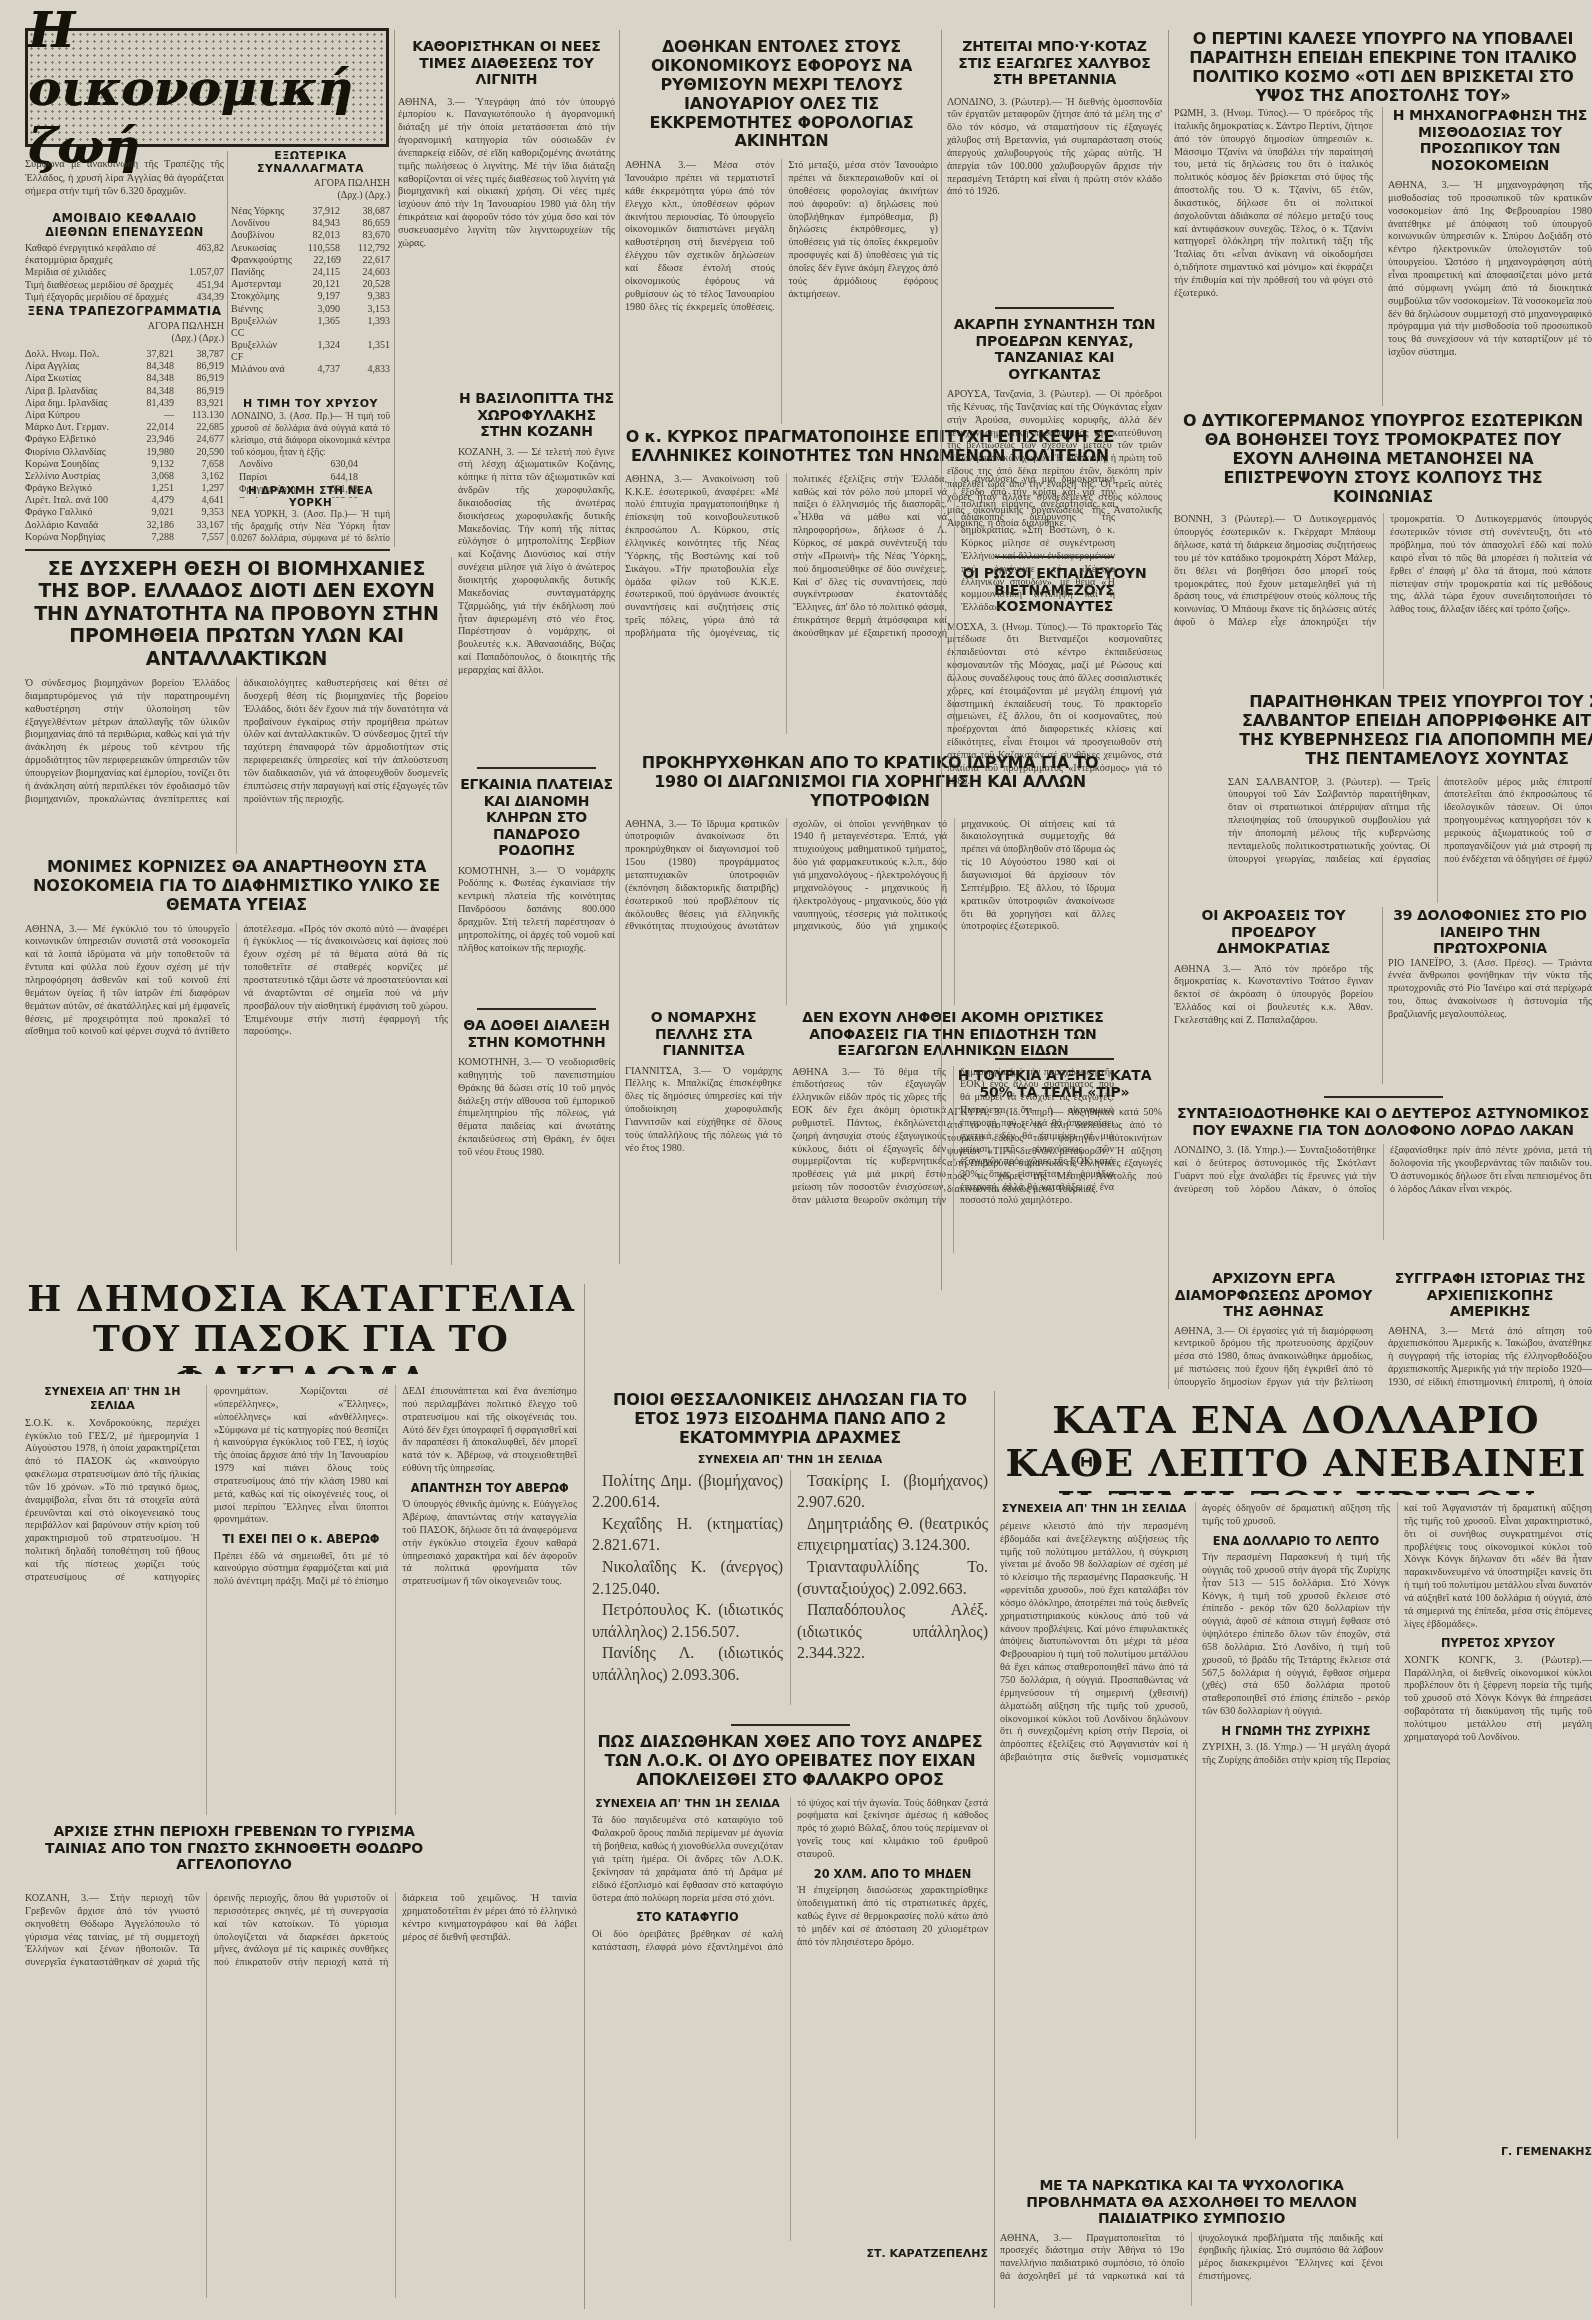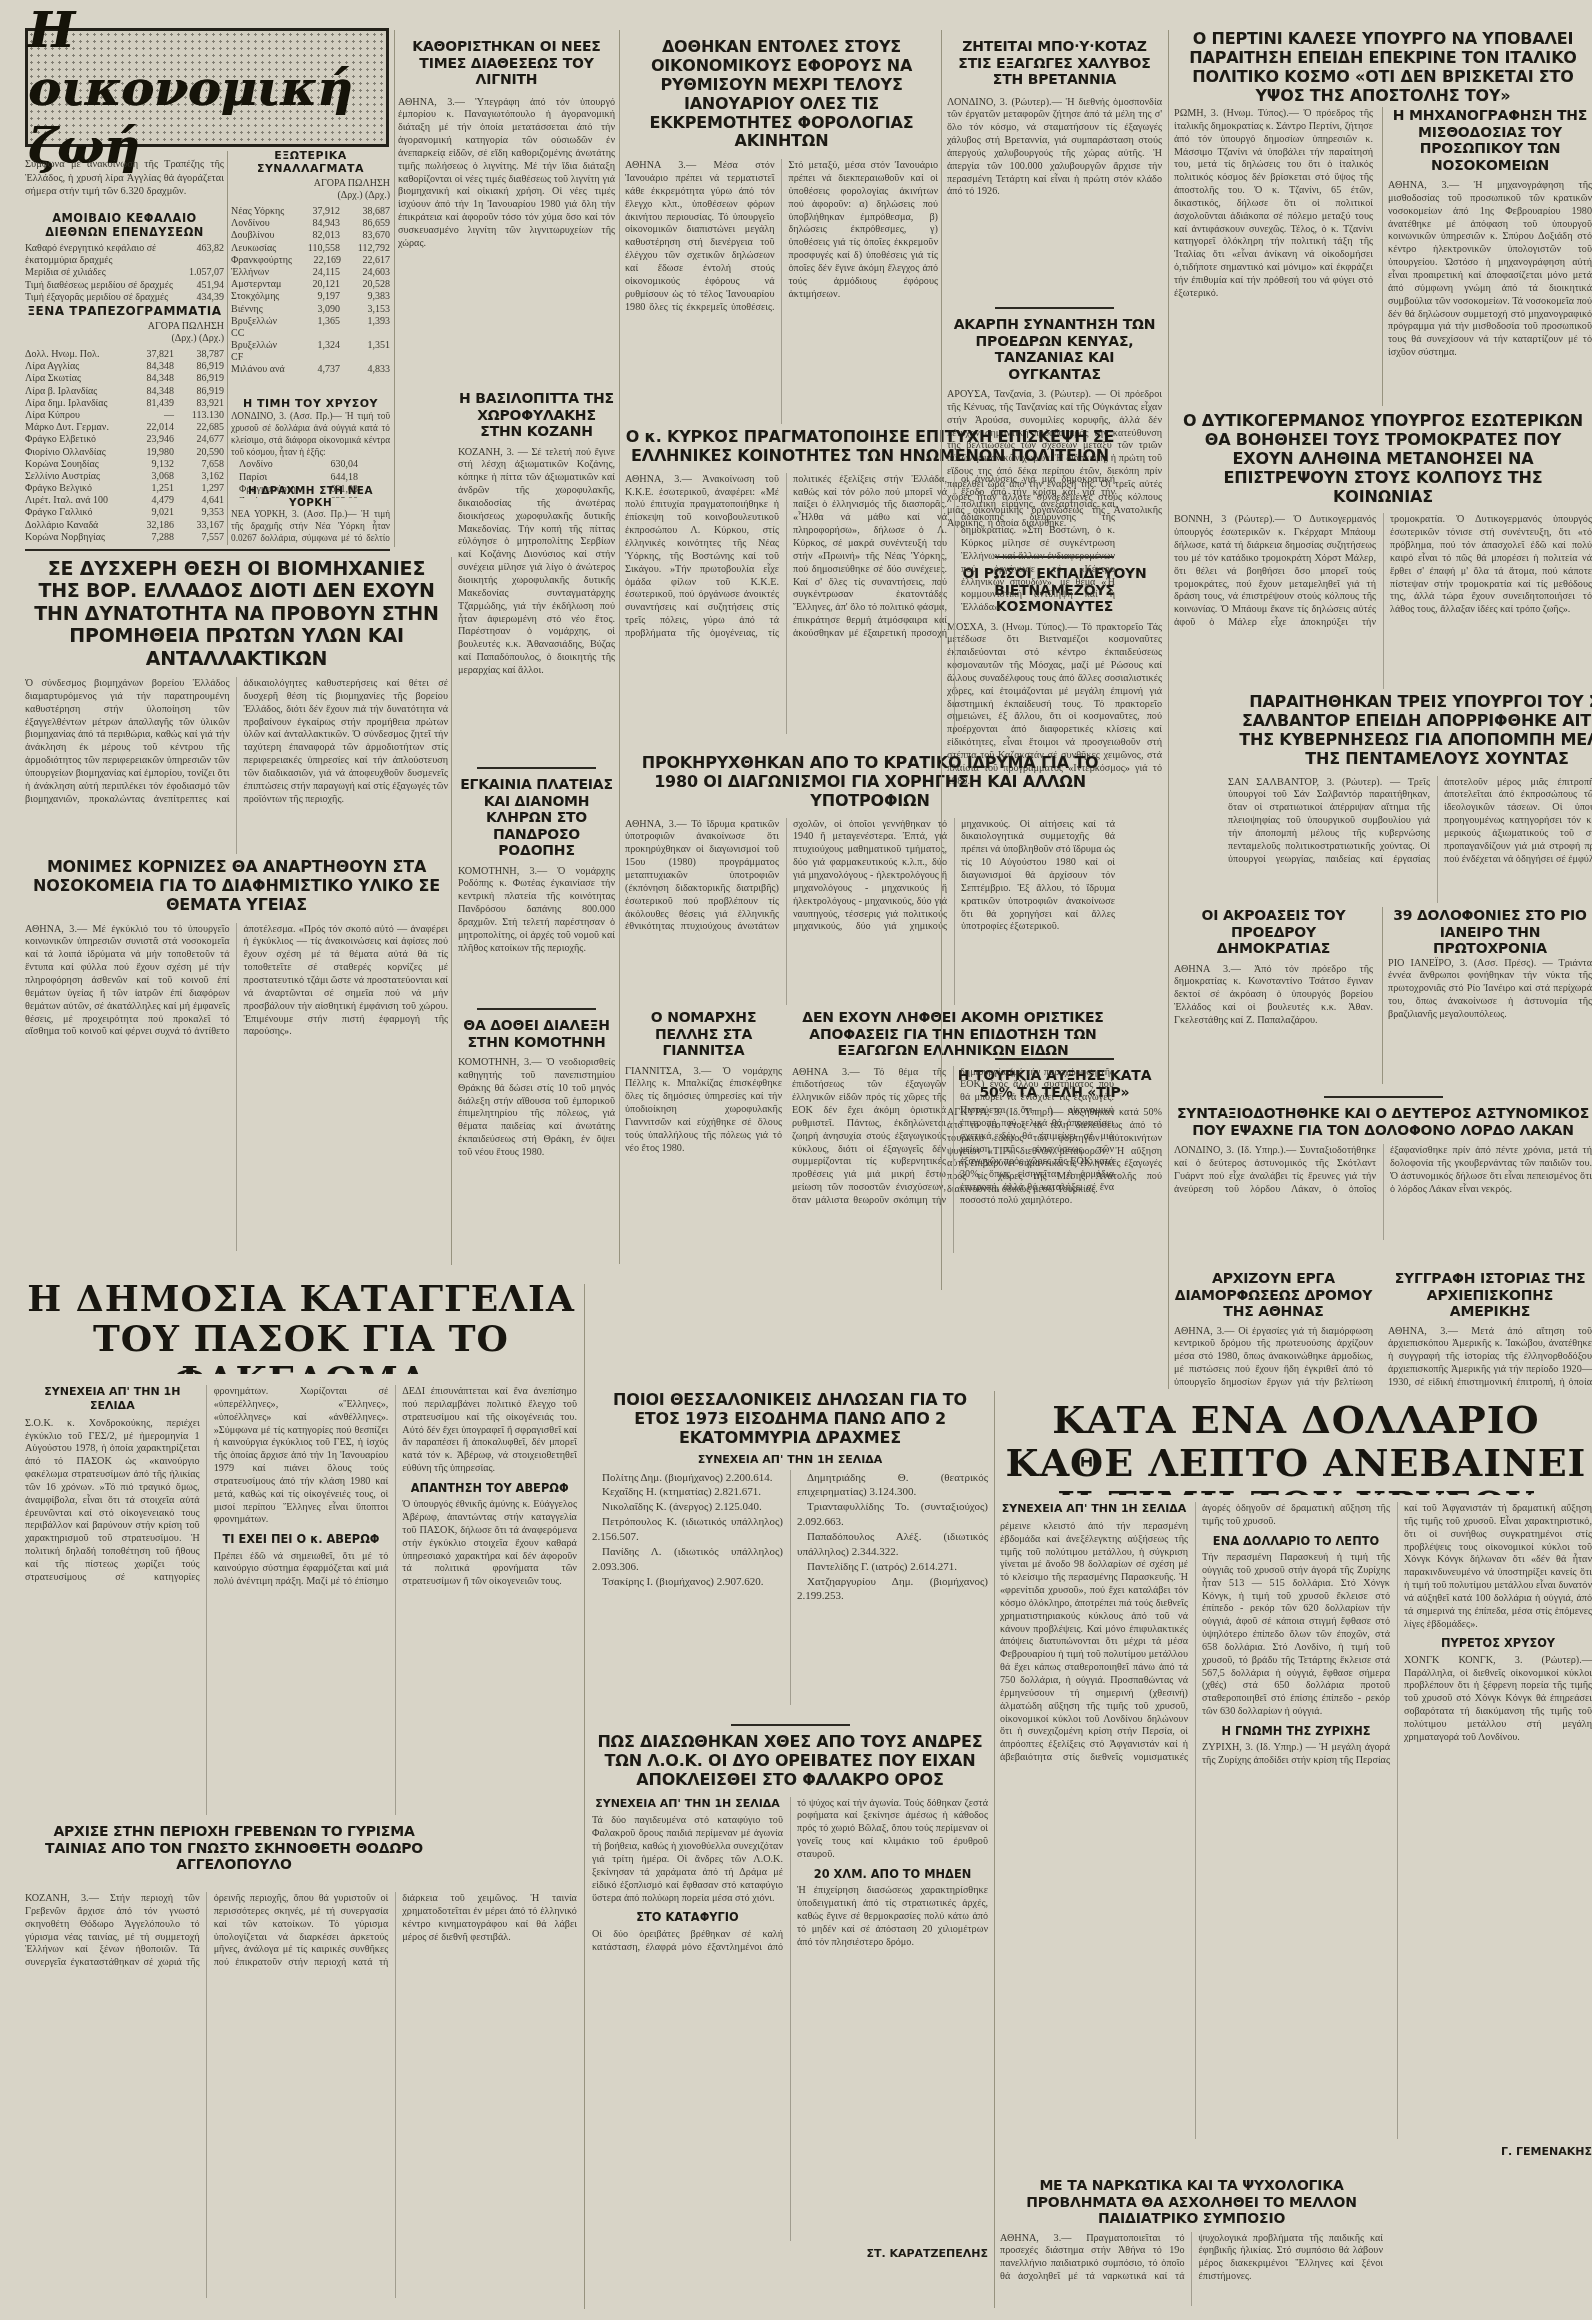--- a/index.html
+++ b/index.html
@@ -22,21 +22,21 @@
       text-align:center;color:#1c1a14;margin:6px 0 3px 0;break-inside:avoid;}
   .byline{font-family:"DejaVu Sans",sans-serif;font-weight:bold;font-size:11px;
       text-align:right;color:#1c1a14;margin-top:6px;}
   .sep{width:119px;margin:7px auto;border-top:2.5px solid #2b2922;}
   .tbl-title{font-family:"DejaVu Sans",sans-serif;font-weight:bold;font-size:12px;
       text-align:center;color:#1c1a14;margin:4px 0;letter-spacing:0.5px;}
   .tbl-colhead{font-size:10px;text-align:right;color:#3a382f;line-height:1.2;margin:2px 0 4px 0;white-space:pre-line;}
   .trow{display:flex;font-size:10px;line-height:1.22;color:#3a382f;}
   .trow span:first-child{flex:1;text-align:left;}
   .trow span:not(:first-child){width:50px;text-align:right;}
-  .litem{font-size:11px;line-height:1.35;color:#3a382f;text-align:justify;text-indent:10px;}
+  .litem{font-size:16px;line-height:1.35;color:#3a382f;text-align:justify;text-indent:10px;}
   .vr{position:absolute;width:1px;background:#97937f;}
   .hr{position:absolute;height:2px;background:#2b2922;}
   .masthead{position:absolute;left:25px;top:28px;width:364px;height:119px;
       border:3px solid #23211a;box-sizing:border-box;display:flex;align-items:center;justify-content:center;
       background:radial-gradient(circle,rgba(45,43,35,.5) 1px,transparent 1.4px);
       background-size:7px 7px;background-color:#d2cec0;}
   .masthead-title{font-family:"DejaVu Serif",serif;font-style:italic;font-weight:bold;
       font-size:49px;color:#151309;text-shadow:1px 0 0 #151309;}
   .note{font-size:10.4px;line-height:1.3;text-align:justify;color:#3a382f;}
 </style>
@@ -184,21 +184,21 @@
         <span>Λευκωσίας</span>
         <span>110,558</span>
         <span>112,792</span>
       </div>
       <div class="trow">
         <span>Φρανκφούρτης</span>
         <span>22,169</span>
         <span>22,617</span>
       </div>
       <div class="trow">
-        <span>Ἑλλήνων</span>
+        <span>Πανίδης</span>
         <span>24,115</span>
         <span>24,603</span>
       </div>
       <div class="trow">
         <span>Αμστερνταμ</span>
         <span>20,121</span>
         <span>20,528</span>
       </div>
       <div class="trow">
         <span>Στοκχόλμης</span>

